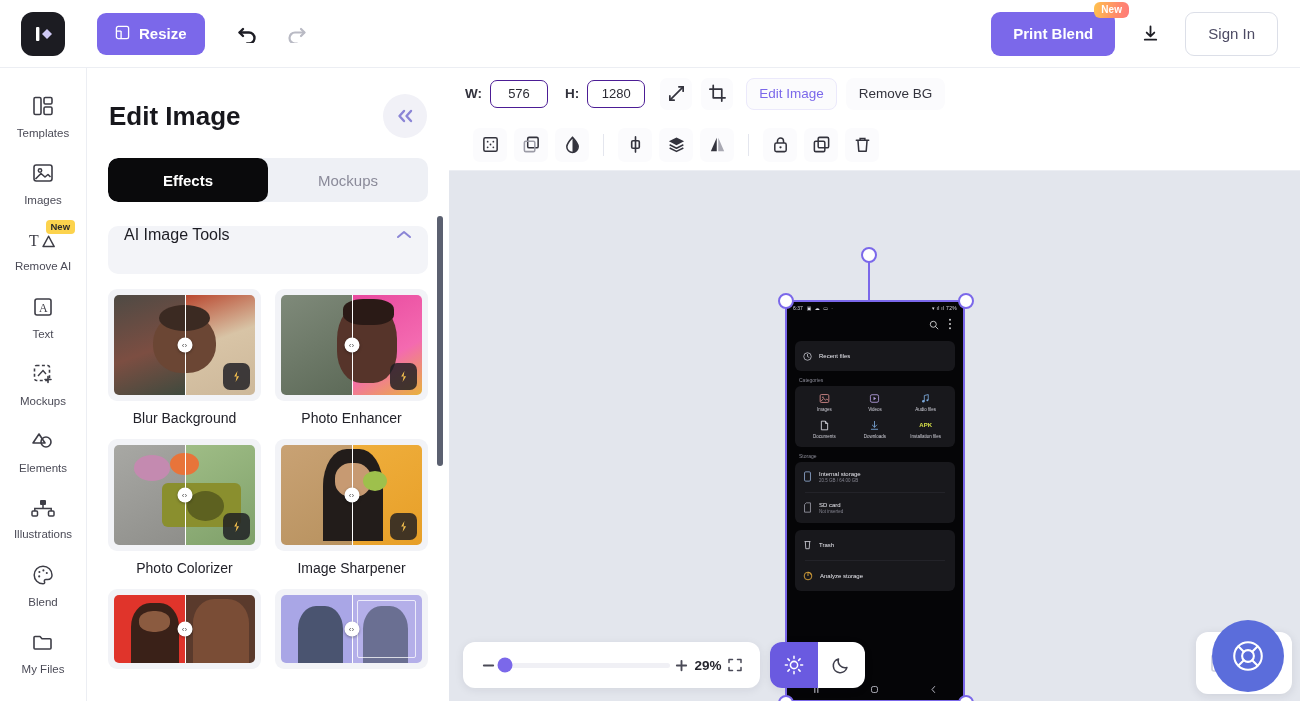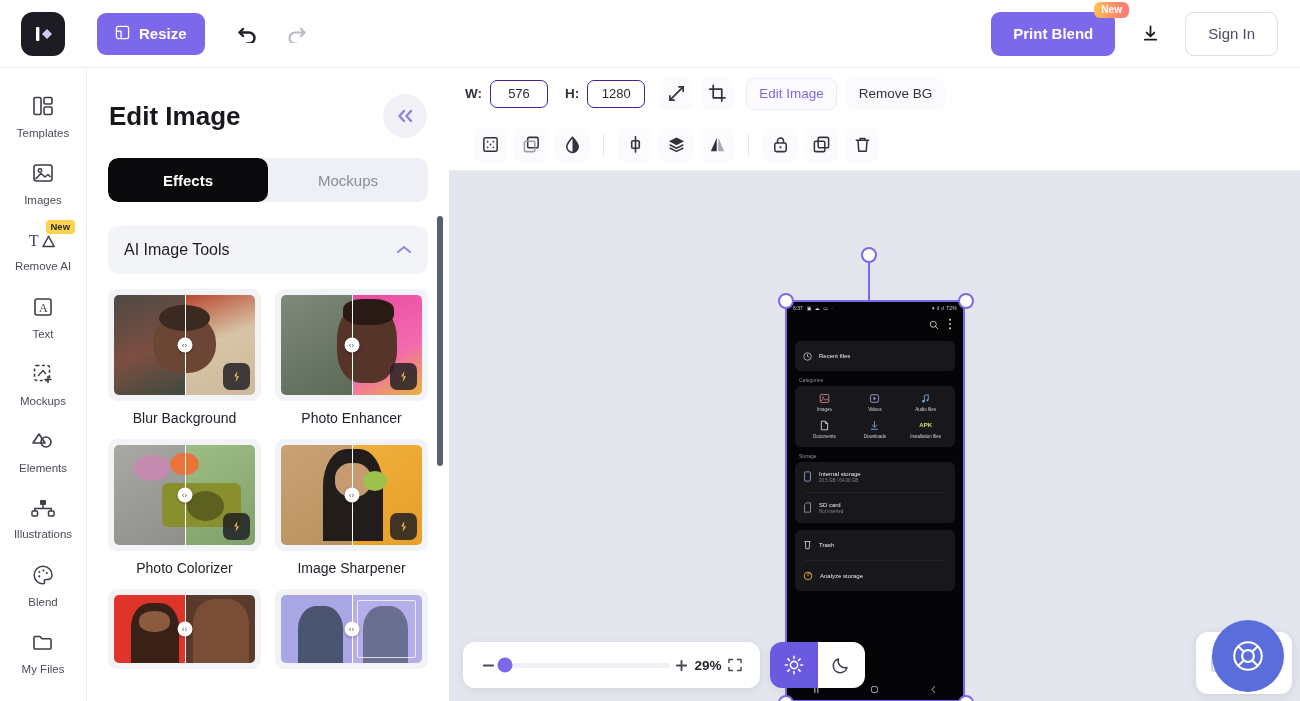--- a/index.html
+++ b/index.html
@@ -83,21 +83,21 @@
     margin: 20px 21px 0 21px; height: 44px; border-radius: 10px;
     background: #eef0f5; display: flex; overflow: hidden;
   }
   .tab {
     flex: 1; display: flex; align-items: center; justify-content: center;
     font-size: 15px; color: #8a8a99; cursor: pointer; border-radius: 10px;
   }
   .tab.active { background: #0a0a0c; color: #fff; font-weight: bold; }
   .section-head {
     margin: 24px 21px 0 21px; height: 48px; border-radius: 10px; background: #f3f4f8;
-    display: flex; align-items: center; padding: 0 16px; cursor: pointer;
+    display: flex; padding: 0 16px; cursor: pointer;
   }
   .section-title { font-size: 16px; color: #1d1d24; }
   .section-chev { margin-left: auto; }
   .cards {
     margin: 15px 21px 0 21px; display: grid; grid-template-columns: 1fr 1fr;
     gap: 13px 14px;
   }
   .card { cursor: pointer; }
   .card-thumb {
     position: relative; height: 112px; border-radius: 9px; background: #f2f3f7;

